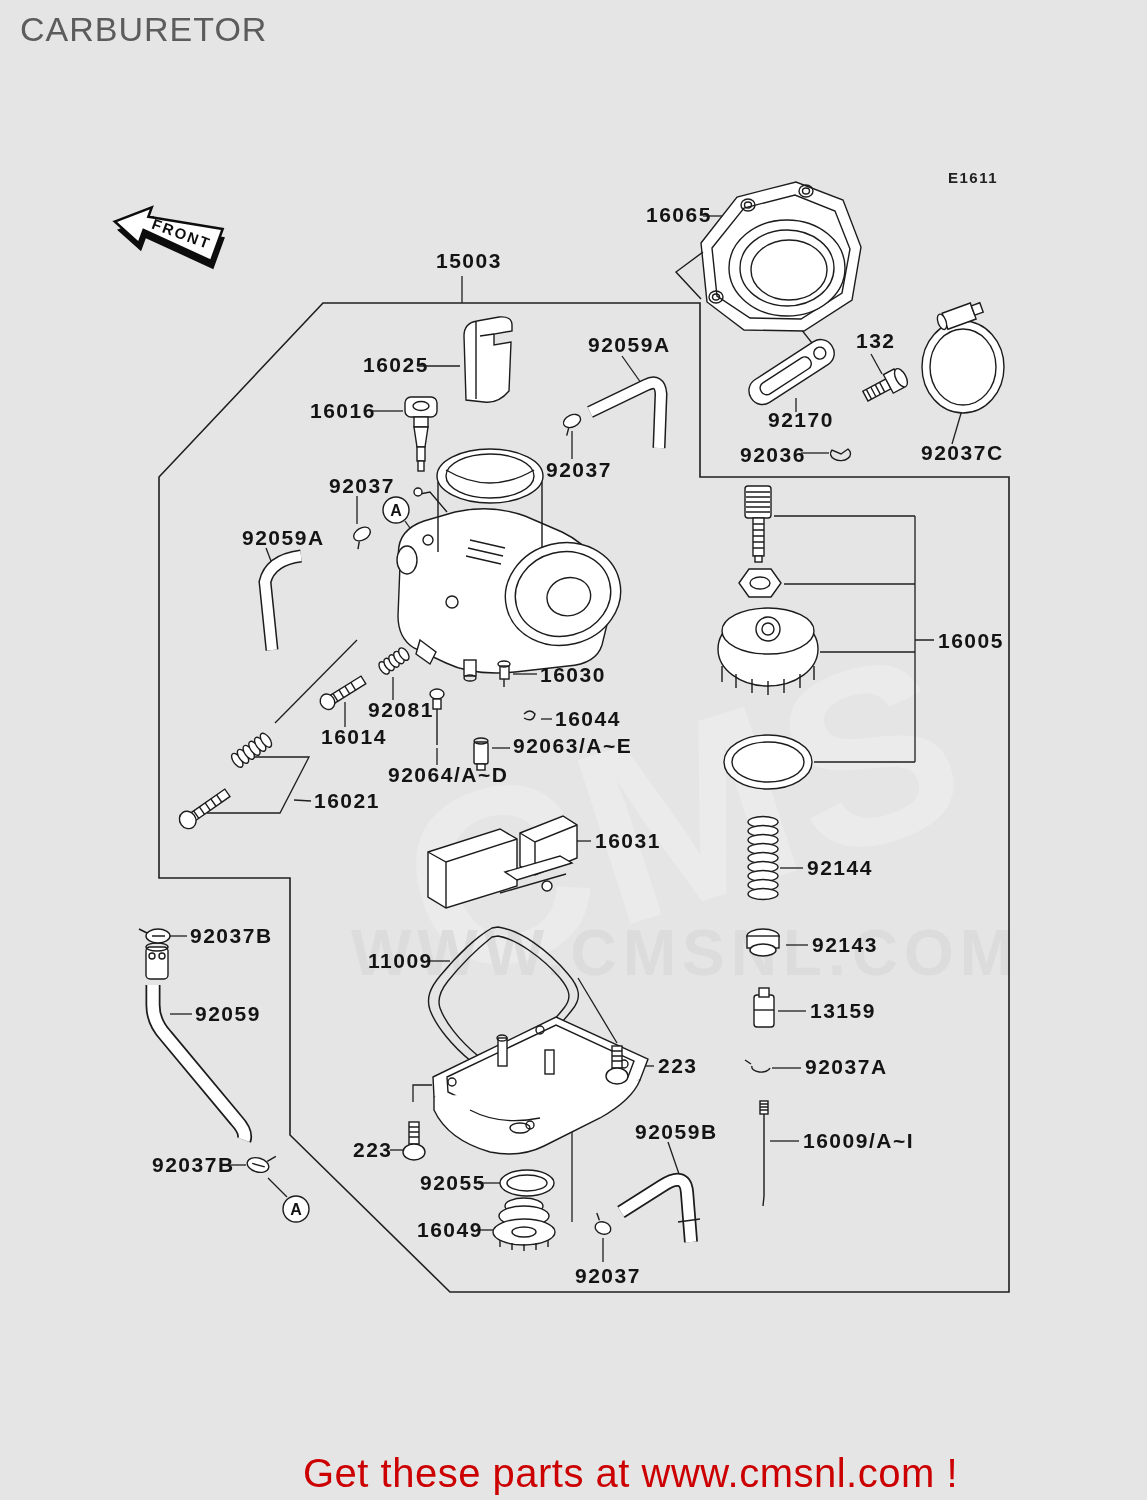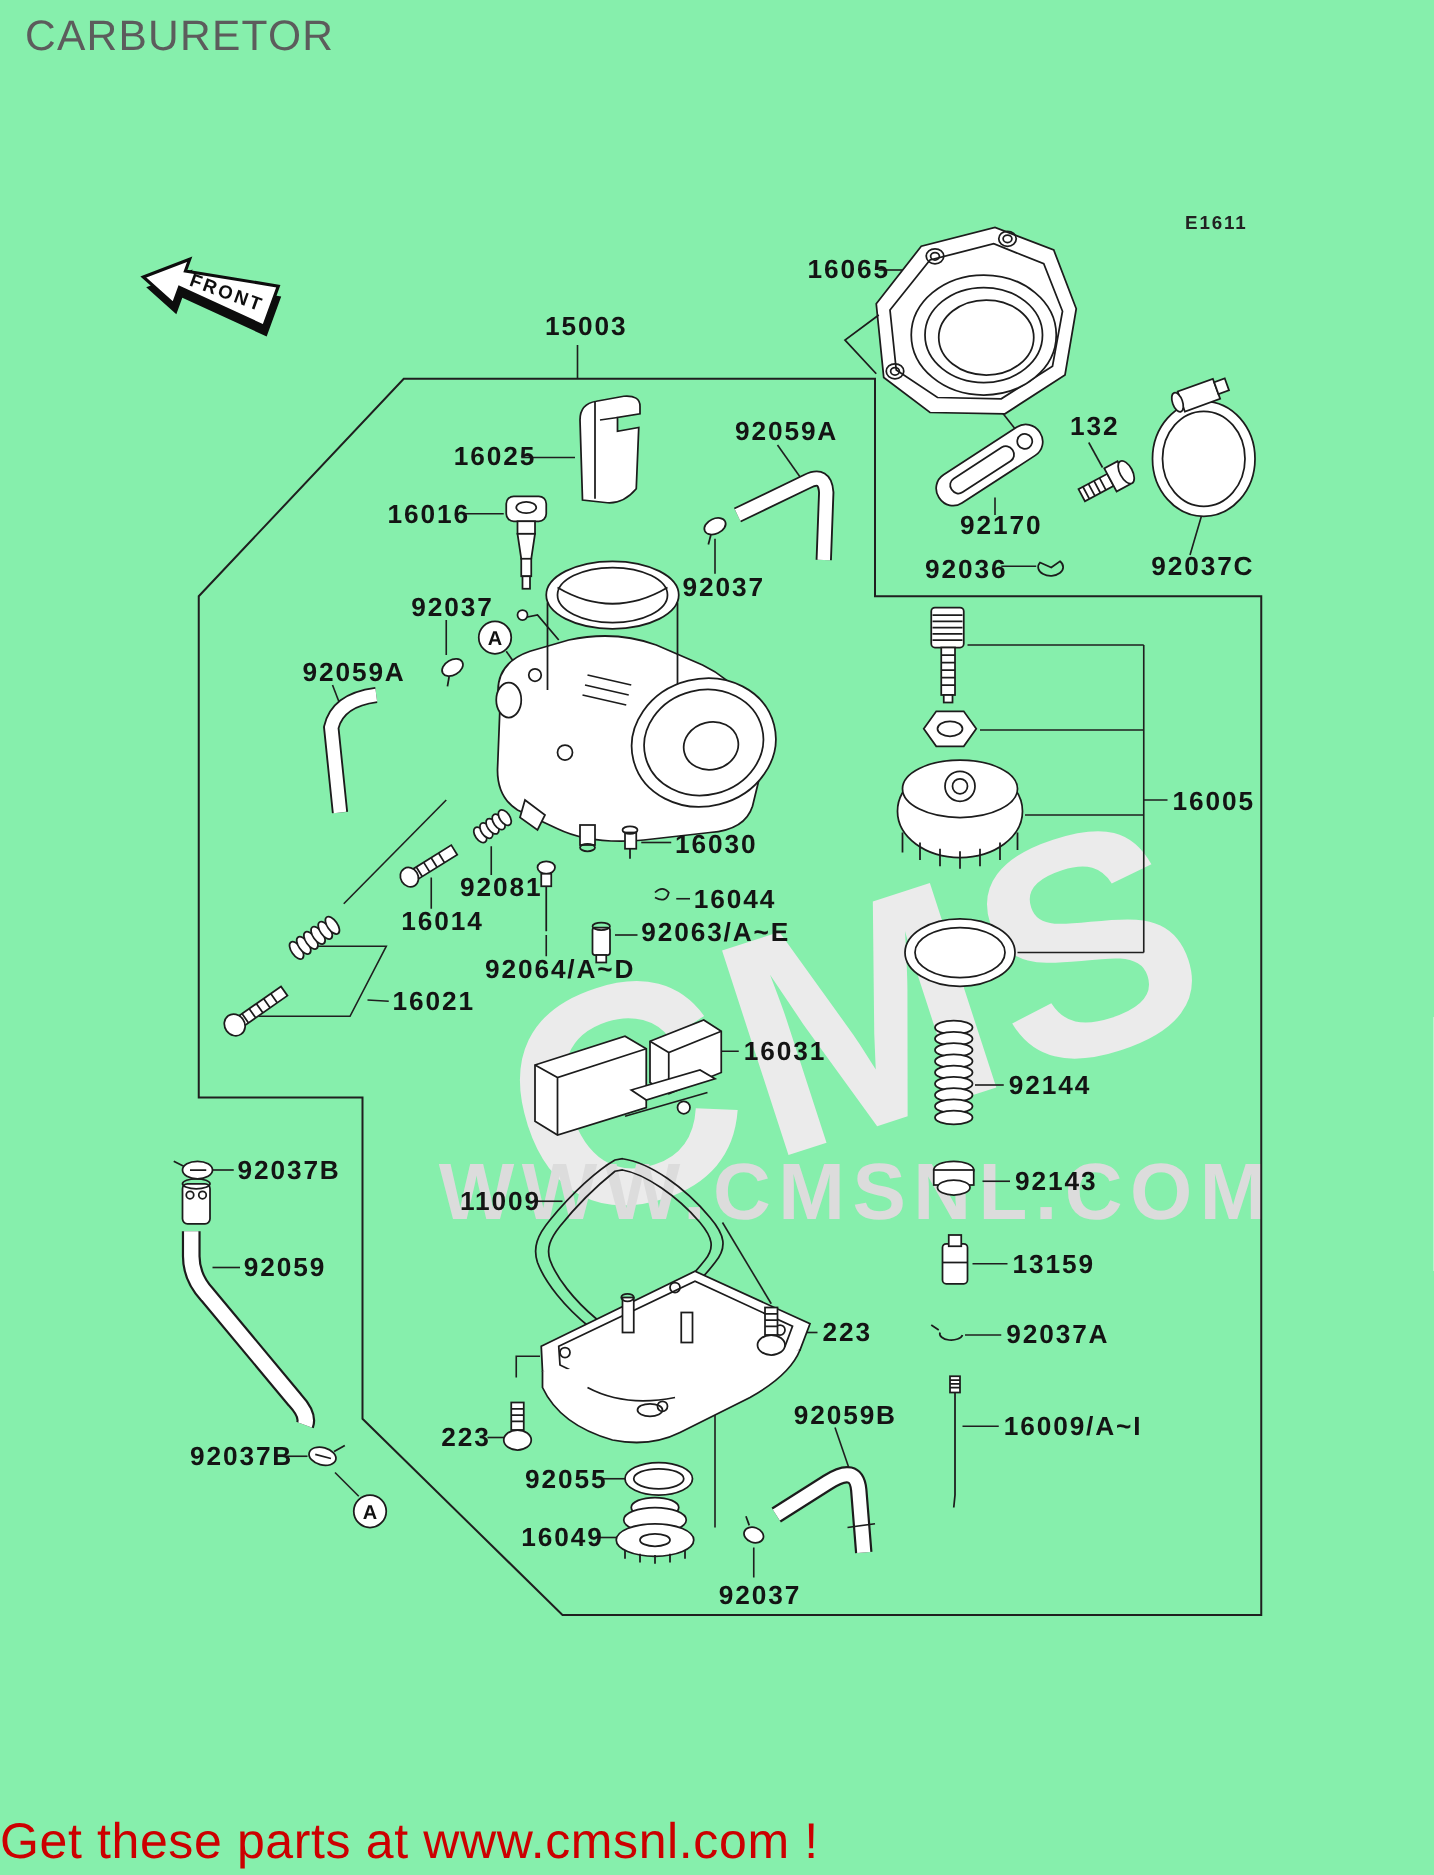--- a/index.html
+++ b/index.html
@@ -1,20 +1,20 @@
 <!DOCTYPE html>
 <html><head>
 <meta charset="utf-8">
 <style>
   html,body{margin:0;padding:0;background:#ffffff;}
-  #stage{position:relative;width:1147px;height:1500px;background:#86efac;overflow:hidden;
+  #stage{position:relative;width:1147px;height:1500px;background:#e5e5e5;overflow:hidden;
          font-family:"Liberation Sans", sans-serif;}
   #page-title{position:absolute;left:20px;top:10px;font-size:34px;color:#5c5c5c;
               letter-spacing:1px;font-weight:400;}
-  #footer-text{position:absolute;left:0;top:1451px;width:958px;text-align:left;
+  #footer-text{position:absolute;left:0;top:1451px;width:958px;text-align:right;
                font-size:40px;color:#cc0000;letter-spacing:0.5px;font-weight:400;}
   svg{position:absolute;left:0;top:0;}
   .plabel{font-family:"Liberation Sans",sans-serif;font-size:21px;font-weight:700;
           fill:#141414;letter-spacing:1.5px;}
   .plabel-sm{font-family:"Liberation Sans",sans-serif;font-size:15px;font-weight:700;
           fill:#222;letter-spacing:1.5px;}
   .acirc{font-family:"Liberation Sans",sans-serif;font-size:16px;font-weight:700;fill:#111;}
   .wm-big{font-family:"Liberation Sans",sans-serif;font-size:250px;font-weight:700;
           fill:#ebebeb;letter-spacing:4px;}
   .wm-url{font-family:"Liberation Sans",sans-serif;font-size:64px;font-weight:700;

